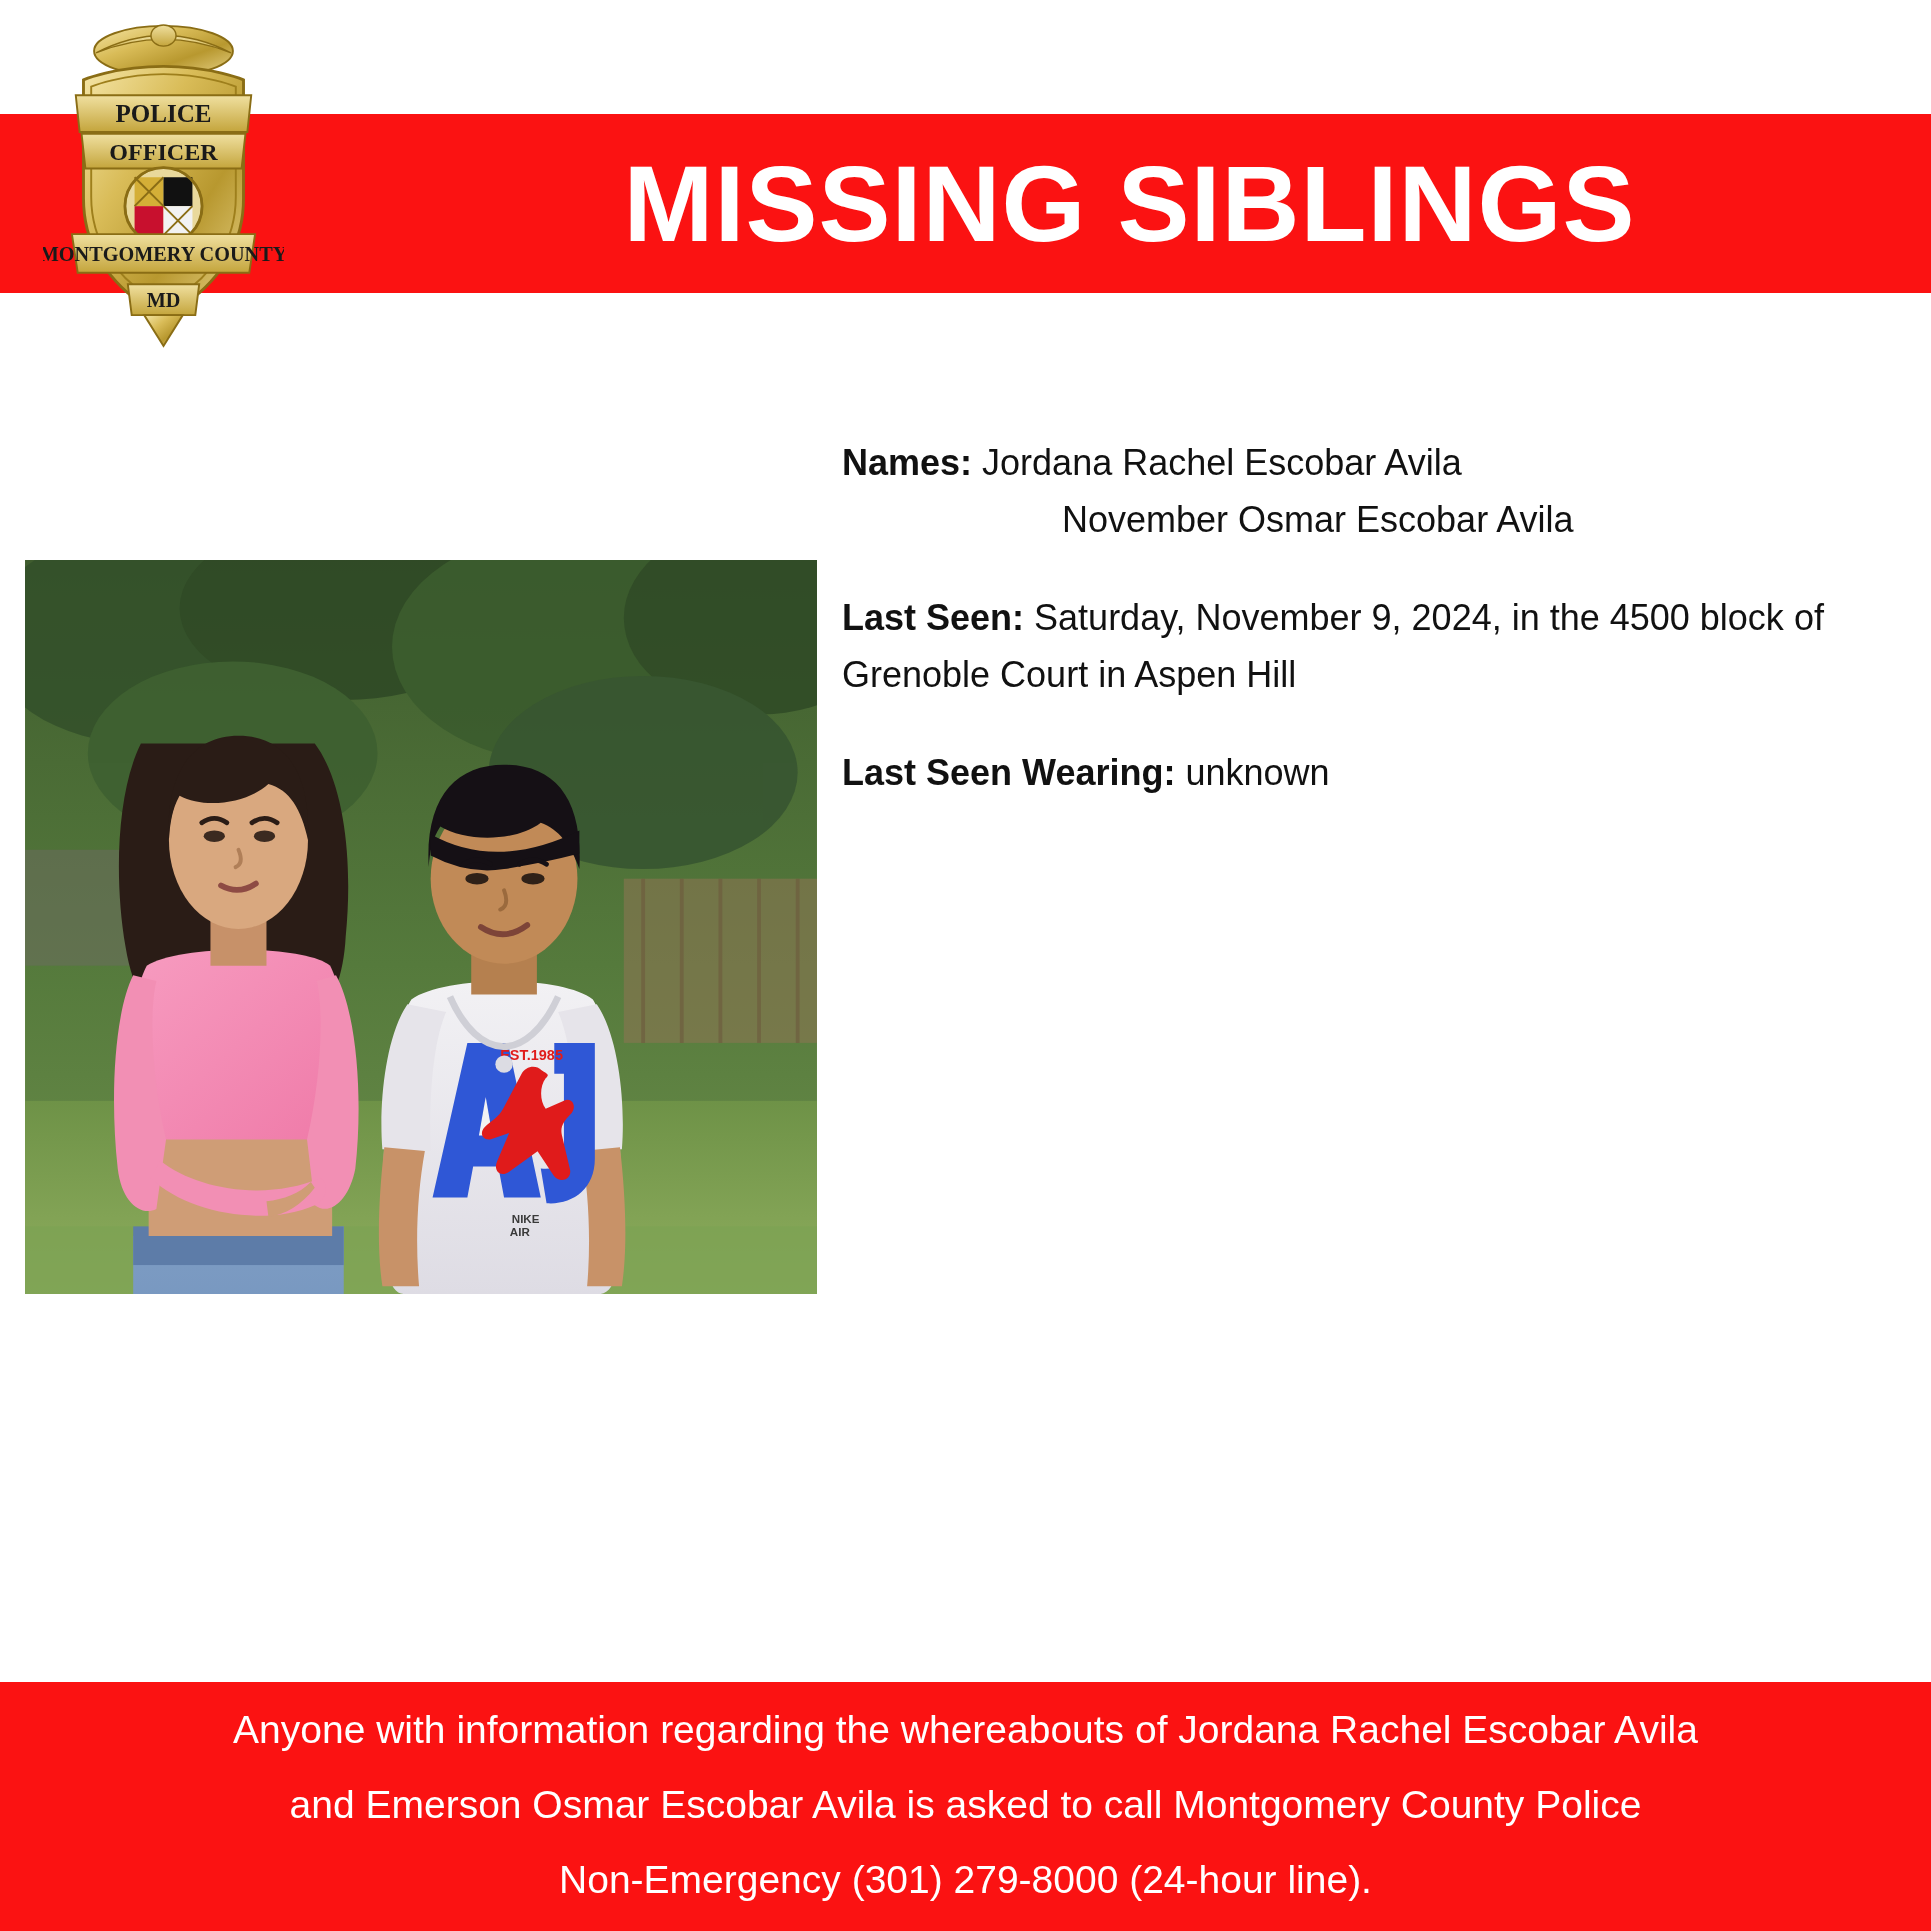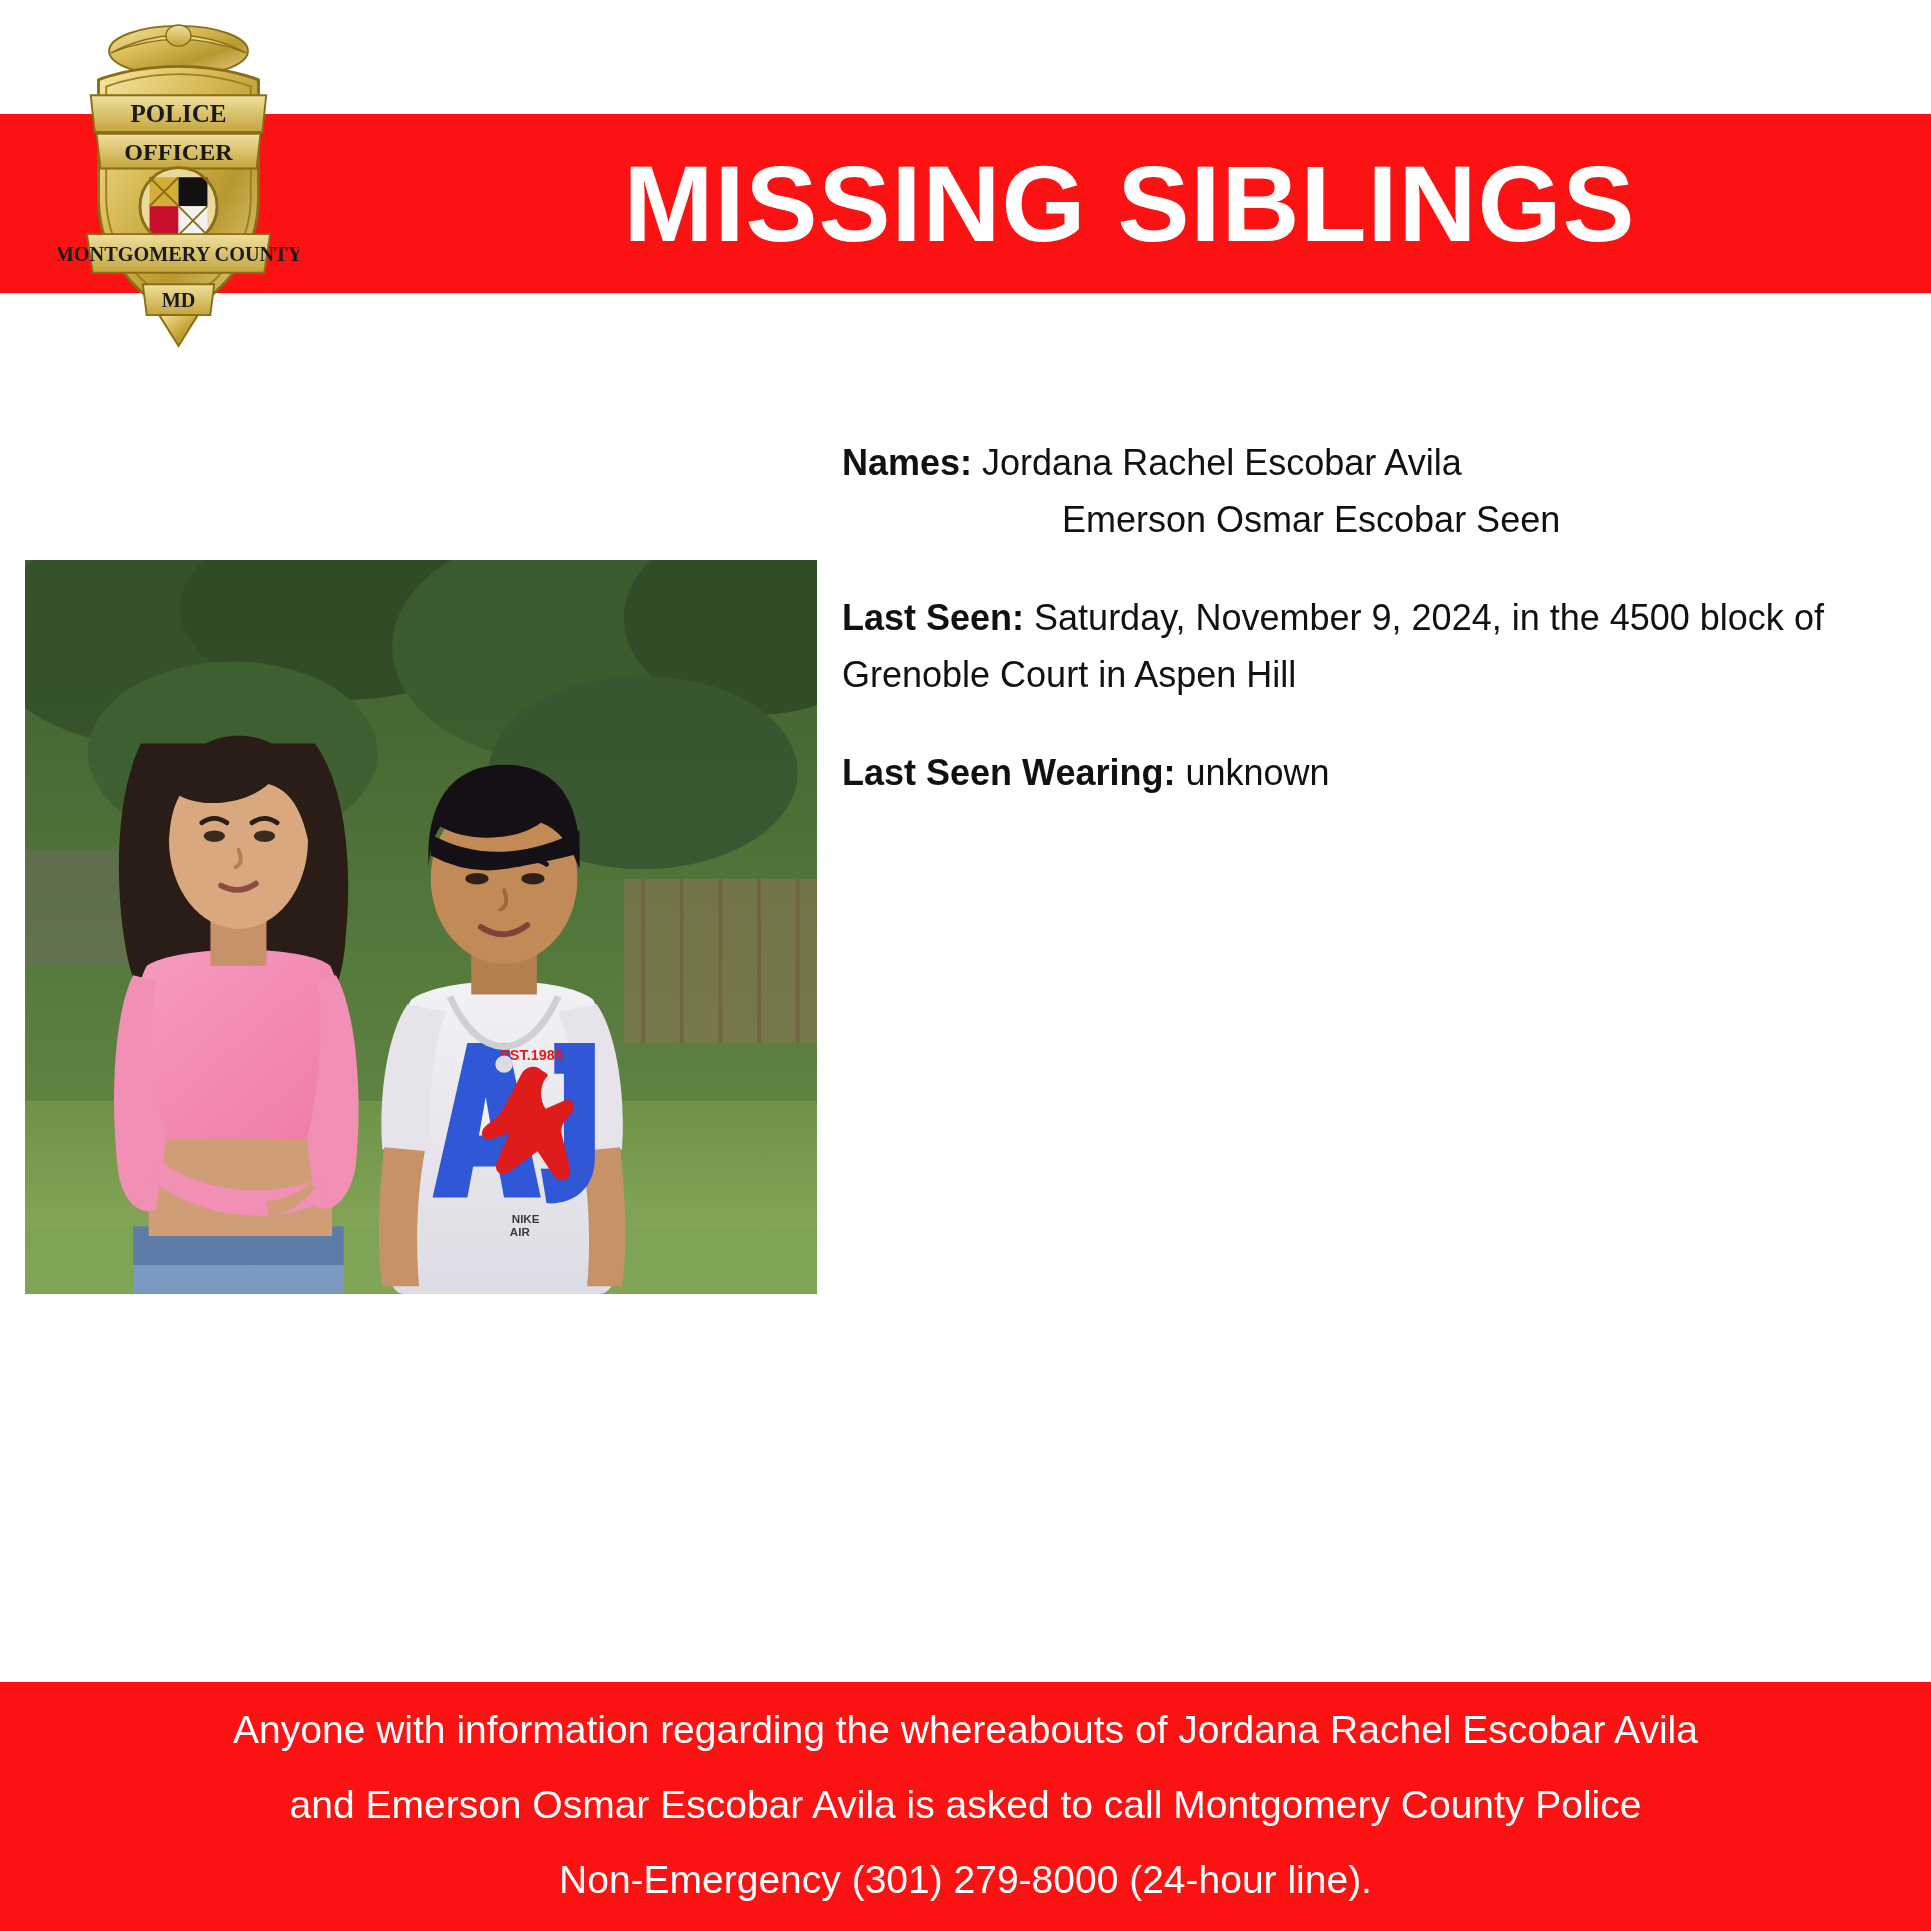--- a/index.html
+++ b/index.html
@@ -36,21 +36,21 @@
     font-size: 108px;
     font-weight: bold;
     letter-spacing: 1px;
     font-family: "Liberation Sans", sans-serif;
   }
 
   
   .badge {
     position: absolute;
     top: 9.7px;
-    left: 58px;
+    left: 43px;
     width: 241px;
     height: 348px;
     text-align: right;
   }
   .badge svg { display: block; }
 
   
   .photo {
     position: absolute;
     left: 25px;
@@ -276,21 +276,21 @@
       <path d="M496 342 q6 16 -4 20" stroke="#9b6a3d" stroke-width="4" fill="none" stroke-linecap="round"></path>
       <path d="M472 380 q24 16 48 -2" stroke="#7d4438" stroke-width="6" fill="none" stroke-linecap="round"></path>
     </g>
   </svg>
 </div>
 
 <div class="details">
   <div class="block">
     <span class="lbl">Names:</span>
     <span>Jordana Rachel Escobar Avila</span>
-    <span class="names-line2">Emerson Osmar Escobar Seen</span>
+    <span class="names-line2">November Osmar Escobar Avila</span>
   </div>
 
 
   <div class="block">
     <span class="lbl">Last Seen:</span>
     <span>Saturday, November 9, 2024, in the 4500 block of Grenoble Court in Aspen Hill</span>
   </div>
 
 
   <div class="block">

